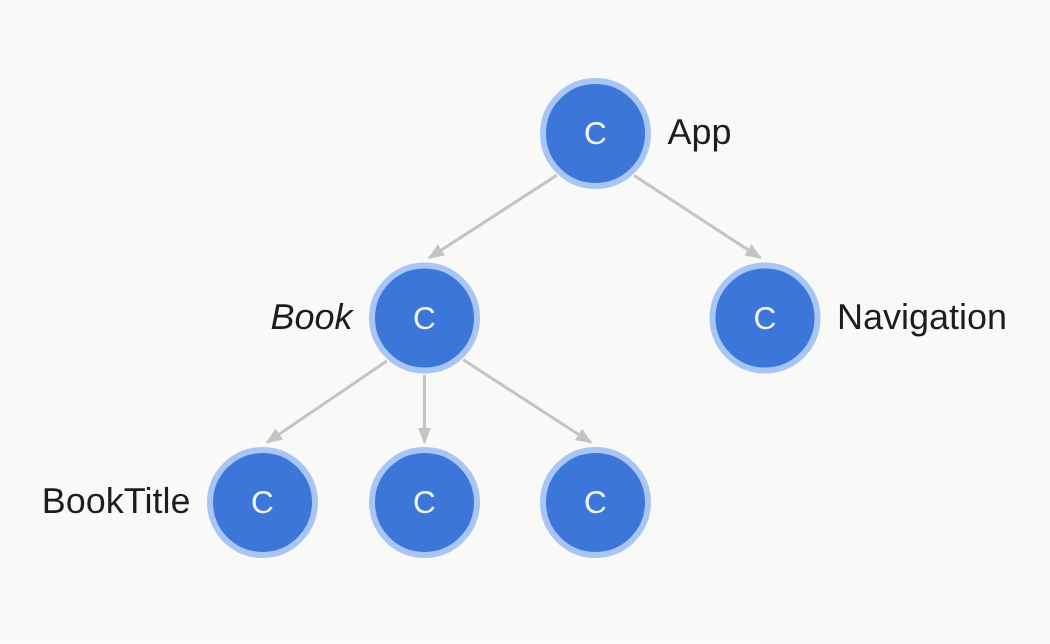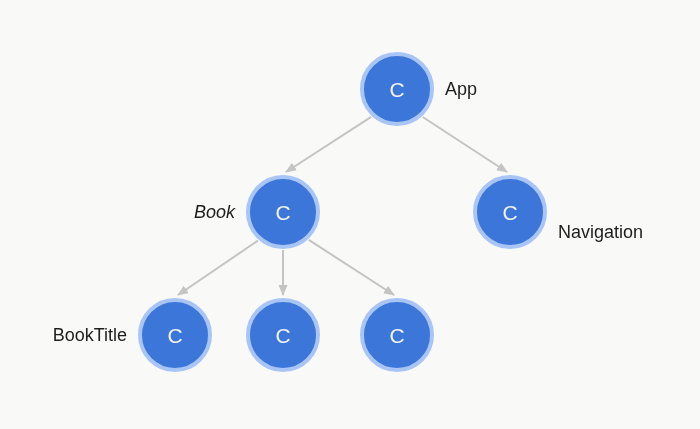--- a/index.html
+++ b/index.html
@@ -29,21 +29,21 @@
     box-sizing: content-box;
   }
   .node-letter {
     color: var(--letter, #f1f3f4);
     font-size: 21px;
     line-height: 1;
   }
   .node-label {
     position: absolute;
     transform: translateY(-50%);
-    font-size: 18px;
+    font-size: 24px;
     color: var(--label, #1d1d1d);
     white-space: nowrap;
   }
 </style>
 </head>
 <body>
 
 <div class="stage">
   <svg class="edges-layer" viewBox="0 0 700 429" xmlns="http://www.w3.org/2000/svg">
     <defs>
@@ -64,21 +64,21 @@
         <span class="node-letter">C</span>
       </div>
       <div class="node-label" style="top: 89px; left: 445px;">App</div>
       <div class="node" style="left: 246px; top: 175px;">
         <span class="node-letter">C</span>
       </div>
       <div class="node-label" style="top: 212px; right: 465px; font-style: italic;">Book</div>
       <div class="node" style="left: 473px; top: 175px;">
         <span class="node-letter">C</span>
       </div>
-      <div class="node-label" style="top: 212px; left: 558px; margin-top: 20px;">Navigation</div>
+      <div class="node-label" style="top: 212px; left: 558px;">Navigation</div>
       <div class="node" style="left: 138px; top: 298px;">
         <span class="node-letter">C</span>
       </div>
       <div class="node-label" style="top: 335px; right: 573px; margin-left: 16px;">BookTitle</div>
       <div class="node" style="left: 246px; top: 298px;">
         <span class="node-letter">C</span>
       </div>
       <div class="node" style="left: 360px; top: 298px;">
         <span class="node-letter">C</span>
       </div>

